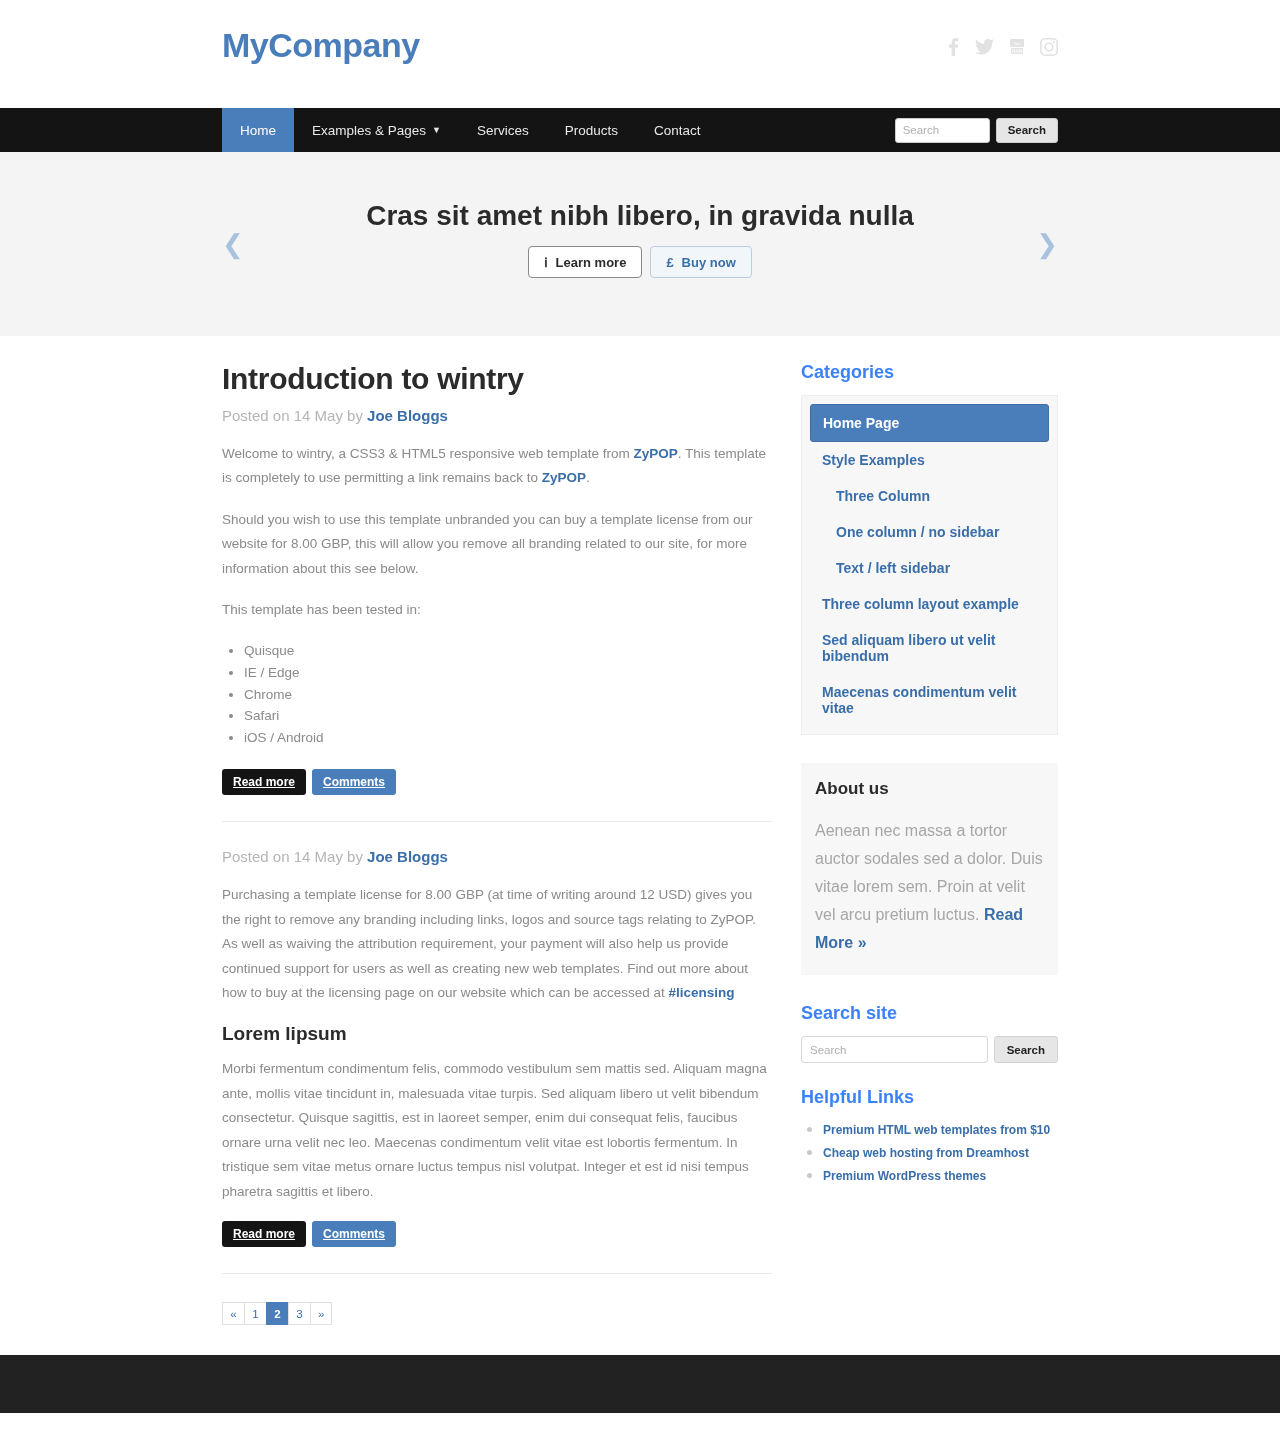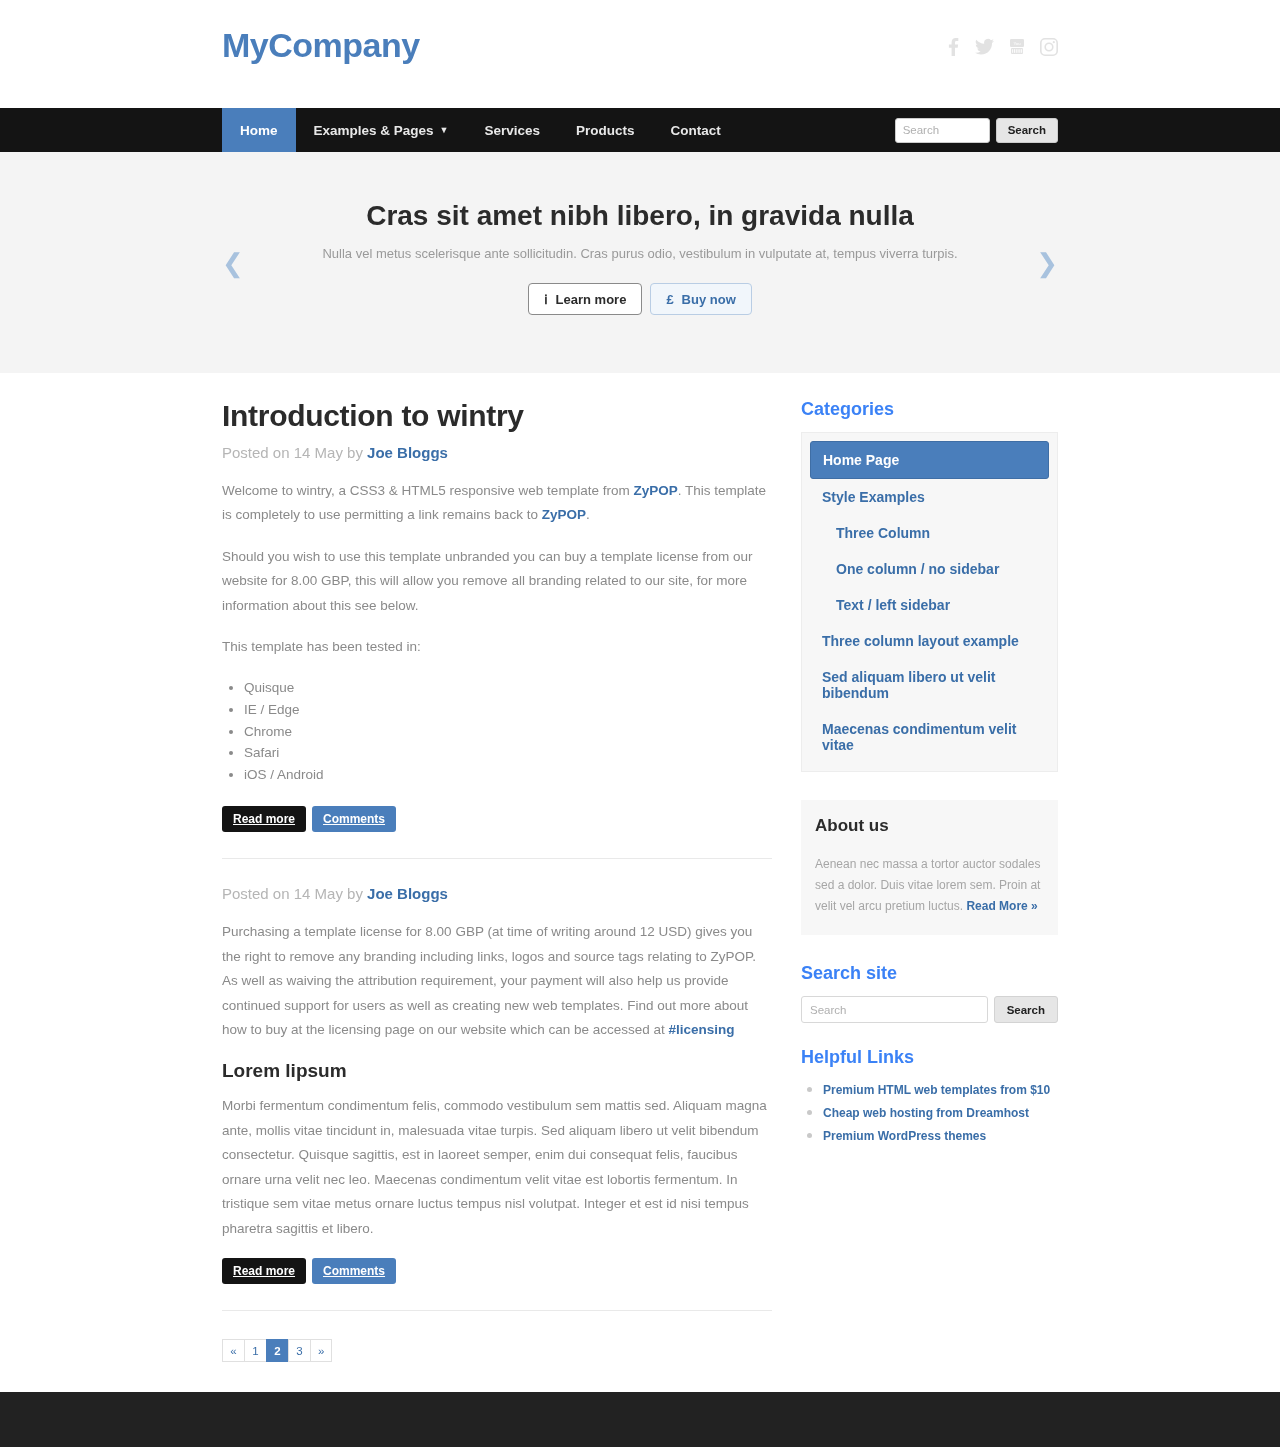--- a/index.html
+++ b/index.html
@@ -18,21 +18,21 @@
   .brand { font-size: 34px; font-weight: bold; color: #4a7ebb; letter-spacing: -0.5px; line-height: 1; }
   .social-top { display: flex; gap: 14px; align-items: center; padding-top: 10px; }
   .social-top svg { fill: #e2e2e2; display: block; }
 
   
   .navbar { background: #141414; height: 44px; width: 100%; }
   .navbar-inner { display: flex; align-items: stretch; height: 44px; }
   .nav-links { display: flex; align-items: stretch; }
   .nav-item {
     display: flex; align-items: center; padding: 0 18px;
-    color: #e8e8e8; font-size: 13.5px; font-weight: bold; cursor: pointer;
+    color: #e8e8e8; font-size: 13.5px; font-weight: normal; cursor: pointer;
     text-decoration: none; white-space: nowrap;
   }
   .nav-item.active { background: #4a7ebb; color: #fff; }
   .caret { margin-left: 6px; font-size: 9px; line-height: 1; }
   .nav-search { margin-left: auto; display: flex; align-items: center; gap: 6px; }
   .nav-search input {
     width: 95px; height: 25px; border: 1px solid #ccc; border-radius: 3px;
     padding: 0 7px; font-size: 11.5px; color: #555; background: #fff;
     font-family: "Liberation Sans", sans-serif;
   }
@@ -100,21 +100,21 @@
   .cat-box { background: #f7f7f7; border: 1px solid #ededed; padding: 8px; margin-bottom: 28px; }
   .cat-item {
     display: block; padding: 10px 12px; font-size: 14px; font-weight: bold;
     color: #3a6ea8; text-decoration: none; cursor: pointer;
   }
   .cat-item.active { background: #4a7ebb; border: 1px solid #3f6ea5; border-radius: 3px; color: #fff; }
   .cat-item.indent { padding-left: 26px; }
 
   .about-box { background: #f7f7f7; padding: 16px 14px 18px; margin-bottom: 28px; }
   .about-box h3 { font-size: 17px; font-weight: bold; color: #2b2b2b; margin-bottom: 10px; }
-  .about-box p { font-size: 12px; line-height: 1.75; color: #a6a6a6; margin-top: 18px; }
+  .about-box p { font-size: 16px; line-height: 1.75; color: #a6a6a6; margin-top: 18px; }
   .about-box p a { color: #3a6ea8; font-weight: bold; text-decoration: none; }
 
   .search-site { margin-bottom: 24px; }
   .search-site .row { display: flex; gap: 6px; margin-top: 10px; }
   .search-site input {
     flex: 1; height: 27px; border: 1px solid #d8d8d8; border-radius: 3px;
     padding: 0 8px; font-size: 11.5px; color: #666; font-family: "Liberation Sans", sans-serif;
   }
   .search-site input::placeholder { color: #b0b0b0; }
   .search-site button {
@@ -200,21 +200,20 @@
         <button>Search</button>
       </div>
     </div>
   </nav>
 
   <section class="hero">
     <span class="hero-arrow prev">❮</span>
     <span class="hero-arrow next">❯</span>
     <div class="container">
       <h1>Cras sit amet nibh libero, in gravida nulla</h1>
-      <p>Nulla vel metus scelerisque ante sollicitudin. Cras purus odio, vestibulum in vulputate at, tempus viverra turpis.</p>
       <div class="hero-btns">
         <button class="btn-hero btn-learn">
           <span>ℹ</span>
           <span>Learn more</span>
         </button>
         <button class="btn-hero btn-buy">
           <span>£</span>
           <span>Buy now</span>
         </button>
       </div>

